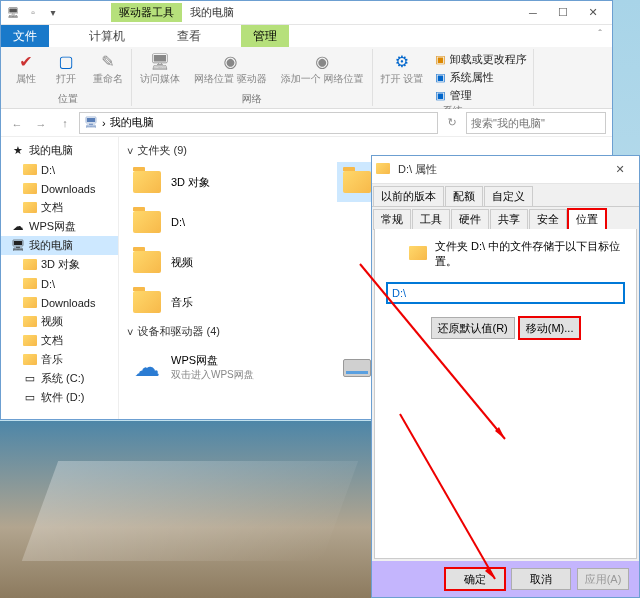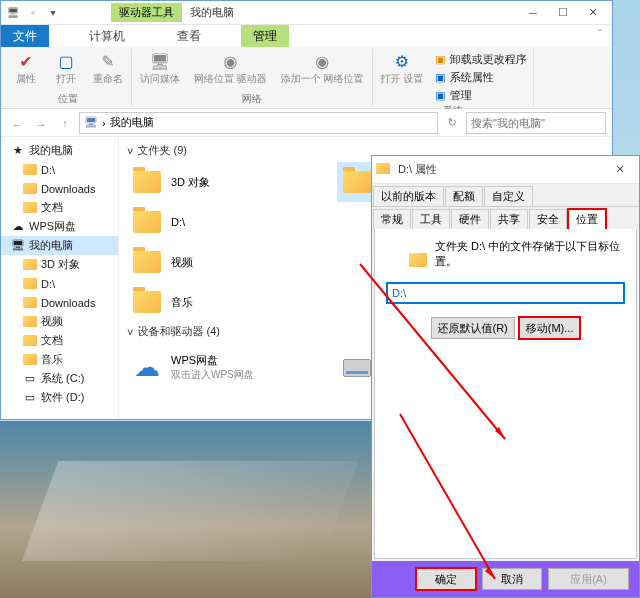--- a/index.html
+++ b/index.html
@@ -59,27 +59,27 @@
 .desktop-img::before { content:""; position:absolute; left:40px; top:40px; width:300px; height:100px; background: linear-gradient(135deg, rgba(255,255,255,.3), transparent); transform: skew(-20deg); }
 
 
 .win-props { position: absolute; right: 0; top: 155px; width: 269px; height: 443px; background: #f0f0f0; border: 1px solid #6c9fd1; display: flex; flex-direction: column; z-index: 10; }
 .win-props .titlebar { height: 28px; background: #fff; }
 .tabs { display: flex; flex-wrap: wrap; background: #f0f0f0; border-bottom: 1px solid #ccc; padding-top: 2px; }
 .tabs .t { padding: 2px 7px; font-size: 11px; border: 1px solid #ccc; background: #f0f0f0; margin-bottom: -1px; margin-left: 1px; }
 .tabs .t.active { background: #fff; border-bottom: 1px solid #fff; }
 .tabs .t.hilite { outline: 2px solid #e00; outline-offset: -1px; }
 .tab-panel { flex: 1; background: #fff; padding: 10px 12px; margin: 0 2px 2px; border: 1px solid #ccc; border-top: none; position: relative; }
-.info-row { display: flex; align-items: flex-end; gap: 8px; font-size: 11px; margin-bottom: 14px; padding-left: 22px; }
+.info-row { display: flex; align-items: center; gap: 8px; font-size: 11px; margin-bottom: 14px; padding-left: 22px; }
 .desc { font-size: 11px; color: #222; line-height: 1.5; margin-bottom: 18px; }
 .path-field { width: 100%; height: 20px; border: 1px solid #0078d7; outline: 1px solid #0078d7; padding: 0 4px; font-size: 11px; color: #06c; margin-bottom: 14px; }
 .btn-row { display: flex; gap: 4px; justify-content: center; }
 .btn { border: 1px solid #adadad; background: #e1e1e1; height: 22px; padding: 0 6px; font-size: 11px; cursor: pointer; }
 .btn.hilite { outline: 2px solid #e00; outline-offset: -1px; }
-.dlg-buttons { height: 36px; display: flex; align-items: center; justify-content: flex-end; gap: 6px; padding: 0 10px; background: #8b5cf6; }
+.dlg-buttons { height: 36px; display: flex; align-items: center; justify-content: flex-end; gap: 6px; padding: 0 10px; background: #c4b5fd; }
 
 
 .annot { position: absolute; pointer-events: none; }
 .annot-text { color: #e00; font-size: 16px; font-weight: bold; }
 svg.arrow { position: absolute; }
 
 .folder-ic { background: linear-gradient(135deg,#ffd86b,#f7b94a); width:28px; height:22px; border-radius:2px; display:inline-block; position:relative; }
 .folder-ic::before { content:""; position:absolute; top:-4px; left:0; width:12px; height:4px; background:#f7b94a; border-radius:1px 1px 0 0; }
 .folder-ic-s { background: linear-gradient(135deg,#ffd86b,#f7b94a); width:14px; height:11px; border-radius:1px; display:inline-block; }
 .pc-ic { color:#5a7fb8; }
@@ -364,17 +364,17 @@
         <polygon points="150,180 140,172 144,168" fill="#e00"></polygon>
       </svg>
     <svg class="arrow" style="left:20px;top:180px" width="120" height="180">
         <line x1="5" y1="5" x2="100" y2="170" stroke="#e00" stroke-width="2"></line>
         <polygon points="100,170 90,162 94,158" fill="#e00"></polygon>
       </svg>
   </div>
   <div class="dlg-buttons">
     <button class="btn hilite" style="width:60px">确定</button>
     <button class="btn" style="width:60px">取消</button>
-    <button class="btn" style="width:81px;color:#999">应用(A)</button>
+    <button class="btn" style="width:52px;color:#999">应用(A)</button>
   </div>
 </div>
 
 <div class="annot" style="left:468px; top:396px"><span class="annot-text">选择移动位置</span></div>
 
 </body></html>

